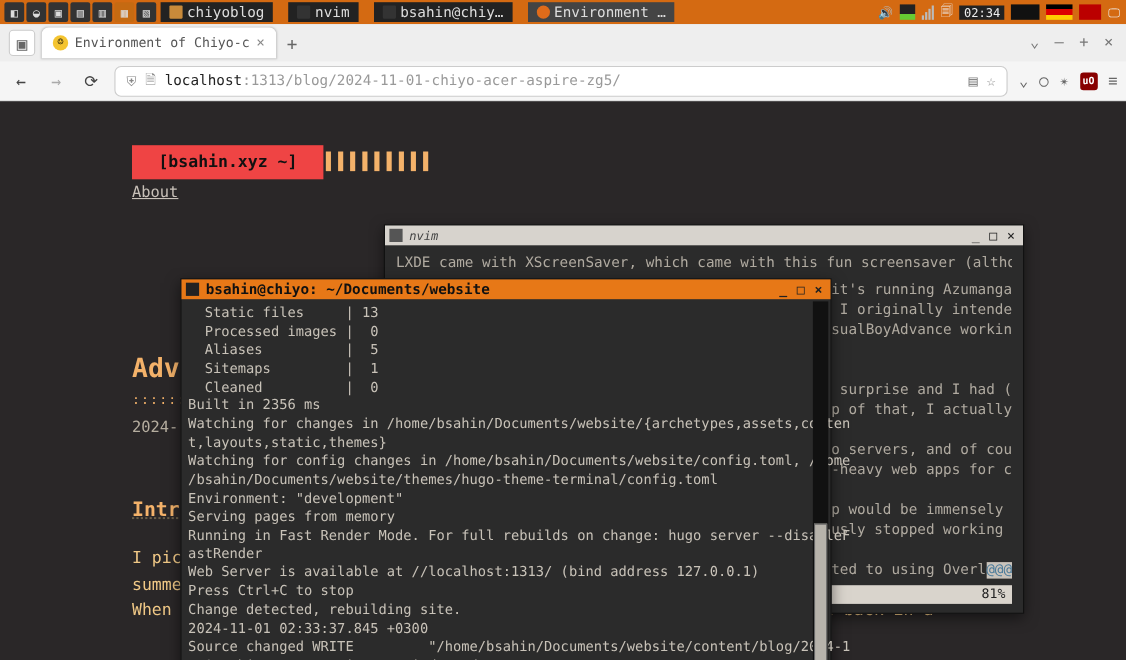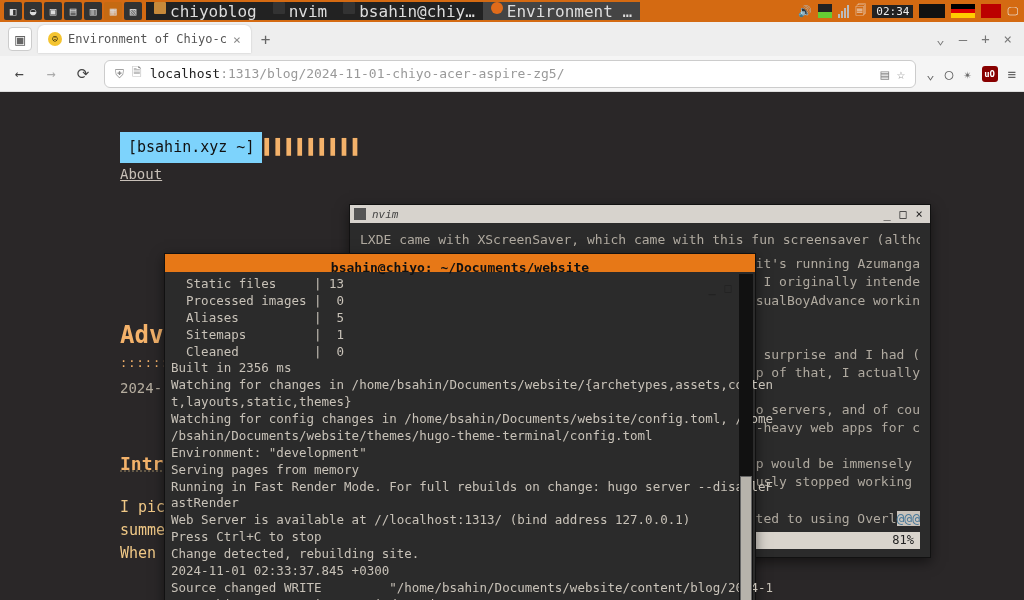--- a/index.html
+++ b/index.html
@@ -3,21 +3,21 @@
 <meta charset="utf-8">
 <style>
   * { margin: 0; padding: 0; box-sizing: border-box; }
   html, body { width: 1024px; height: 600px; overflow: hidden; font-family: "DejaVu Sans Mono", monospace; }
   body { background: #2a2a2a; }
 
   
   .taskbar { height: 22px; background: #d46a12; display: flex; align-items: center; font-size: 11px; color: #f0f0f0; }
   .task-icons { display: flex; align-items: center; gap: 2px; padding: 0 4px; }
   .task-icons .ti { width: 18px; height: 18px; background: #333; border-radius: 2px; display: flex; align-items: center; justify-content: center; font-size: 11px; color: #ddd; }
-  .task-btn { background: #222; height: 18px; padding: 0 8px; display: flex; gap: 4px; margin-right: 0; color: #ddd; font-size: 16px; }
+  .task-btn { background: #222; height: 18px; padding: 0 8px; display: flex; align-items: center; gap: 4px; margin-right: 14px; color: #ddd; font-size: 13px; }
   .task-btn.active { background: #444; }
   .task-btn .ticon { width: 12px; height: 12px; background: #c88a3a; border-radius: 1px; display: inline-block; }
   .spacer { flex: 1; }
   .tray { display: flex; align-items: center; gap: 6px; padding: 0 6px; color: #eee; font-size: 11px; }
   .tray .meter { width: 14px; height: 14px; background: linear-gradient(to top, #6c3, #6c3 40%, #222 40%); display: inline-block; }
   .tray .bars { display: inline-flex; gap: 1px; align-items: flex-end; height: 14px; }
   .tray .bars span { width: 2px; background: #bbb; }
   .tray .clock { background: #222; padding: 0 4px; }
   .tray .flag { width: 24px; height: 14px; background: linear-gradient(to bottom, #000 33%, #d00 33%, #d00 66%, #fc0 66%); display: inline-block; }
   .tray .red { width: 20px; height: 14px; background: #b00; display: inline-block; }
@@ -41,33 +41,33 @@
   .urlbar .globe { font-size:12px; color:#888; }
   .ur-host { color:#222; }
   .ur-path { color:#999; }
   .url-actions { color:#888; display:flex; gap:8px; font-size:14px; align-items:center; }
   .ext-icons { display:flex; gap:10px; align-items:center; color:#666; font-size:14px; }
   .ublock { width:16px; height:16px; background:#800; border-radius:3px; display:flex; align-items:center; justify-content:center; color:#fff; font-size:9px; font-weight:bold; }
 
   
   .page { position: relative; width:1024px; height: calc(600px - 22px - 34px - 36px); background: #2a2728; color: #ffb86c; font-size: 15px; }
   .page-inner { padding: 40px 120px 0 120px; line-height: 1.55; }
-  .logo-bar { display:inline-block; background:#7dd3fc; color:#111; padding:4px 8px; font-weight:normal; }
+  .logo-bar { display:inline-block; background:#ef4444; color:#111; padding:4px 24px; font-weight:bold; }
   .ticks { display:inline-block; color:#f4b26a; letter-spacing:2px; margin-left:2px; }
   .about { color:#c8c0b8; text-decoration:underline; font-size:14px; display:inline-block; }
   h1.adv { color:#f4b26a; font-size:24px; margin-top:130px; }
   .dots { color:#f4b26a; letter-spacing:1px; font-size:12px; }
   .meta { color:#b5ad9f; font-size:14px; margin-top:6px; }
   h2.intro { color:#f4b26a; font-size:18px; margin-top:50px; text-decoration: underline dotted; text-decoration-color:#6a5f4a; }
   .body-text { color:#f0c886; font-size:15px; margin-top:18px; }
 
   
   .win { position: absolute; background: #2b2b2b; border:1px solid #111; box-shadow: 0 4px 12px rgba(0,0,0,.5); }
   .win .titlebar { background: #d7d3cd; height: 18px; display:flex; align-items:center; padding:0 4px; gap:6px; font-size:11px; color:#444; font-style:italic; }
-  .win .titlebar.orange { background:#e77817; color:#111; font-style:normal; font-weight:bold; font-family:"DejaVu Sans Mono",monospace; font-size:13px;flex-direction:column; }
+  .win .titlebar.orange { background:#e77817; color:#111; font-style:normal; font-weight:bold; font-family:"DejaVu Sans Mono",monospace; font-size:13px; }
   .tb-ic { width:12px; height:12px; background:#555; display:inline-block; }
   .tb-right { margin-left:auto; display:flex; gap:2px; }
   .tb-right span { width:14px; text-align:center; color:#222; font-size:12px; }
   .nvim-body { padding: 8px 10px; color:#b0aaa0; font-size:13px; line-height:1.4; }
   .nvim-status { background:#d9d4cc; color:#222; font-size:12px; display:flex; padding:0 6px; }
   .nvim-status .r { margin-left:auto; }
 
   
   .term-body { padding: 4px 6px; color:#c8c2b8; font-size:12.5px; line-height:1.35; font-family:"DejaVu Sans Mono",monospace; white-space:pre; }
   .term-body .l { display:block; }

